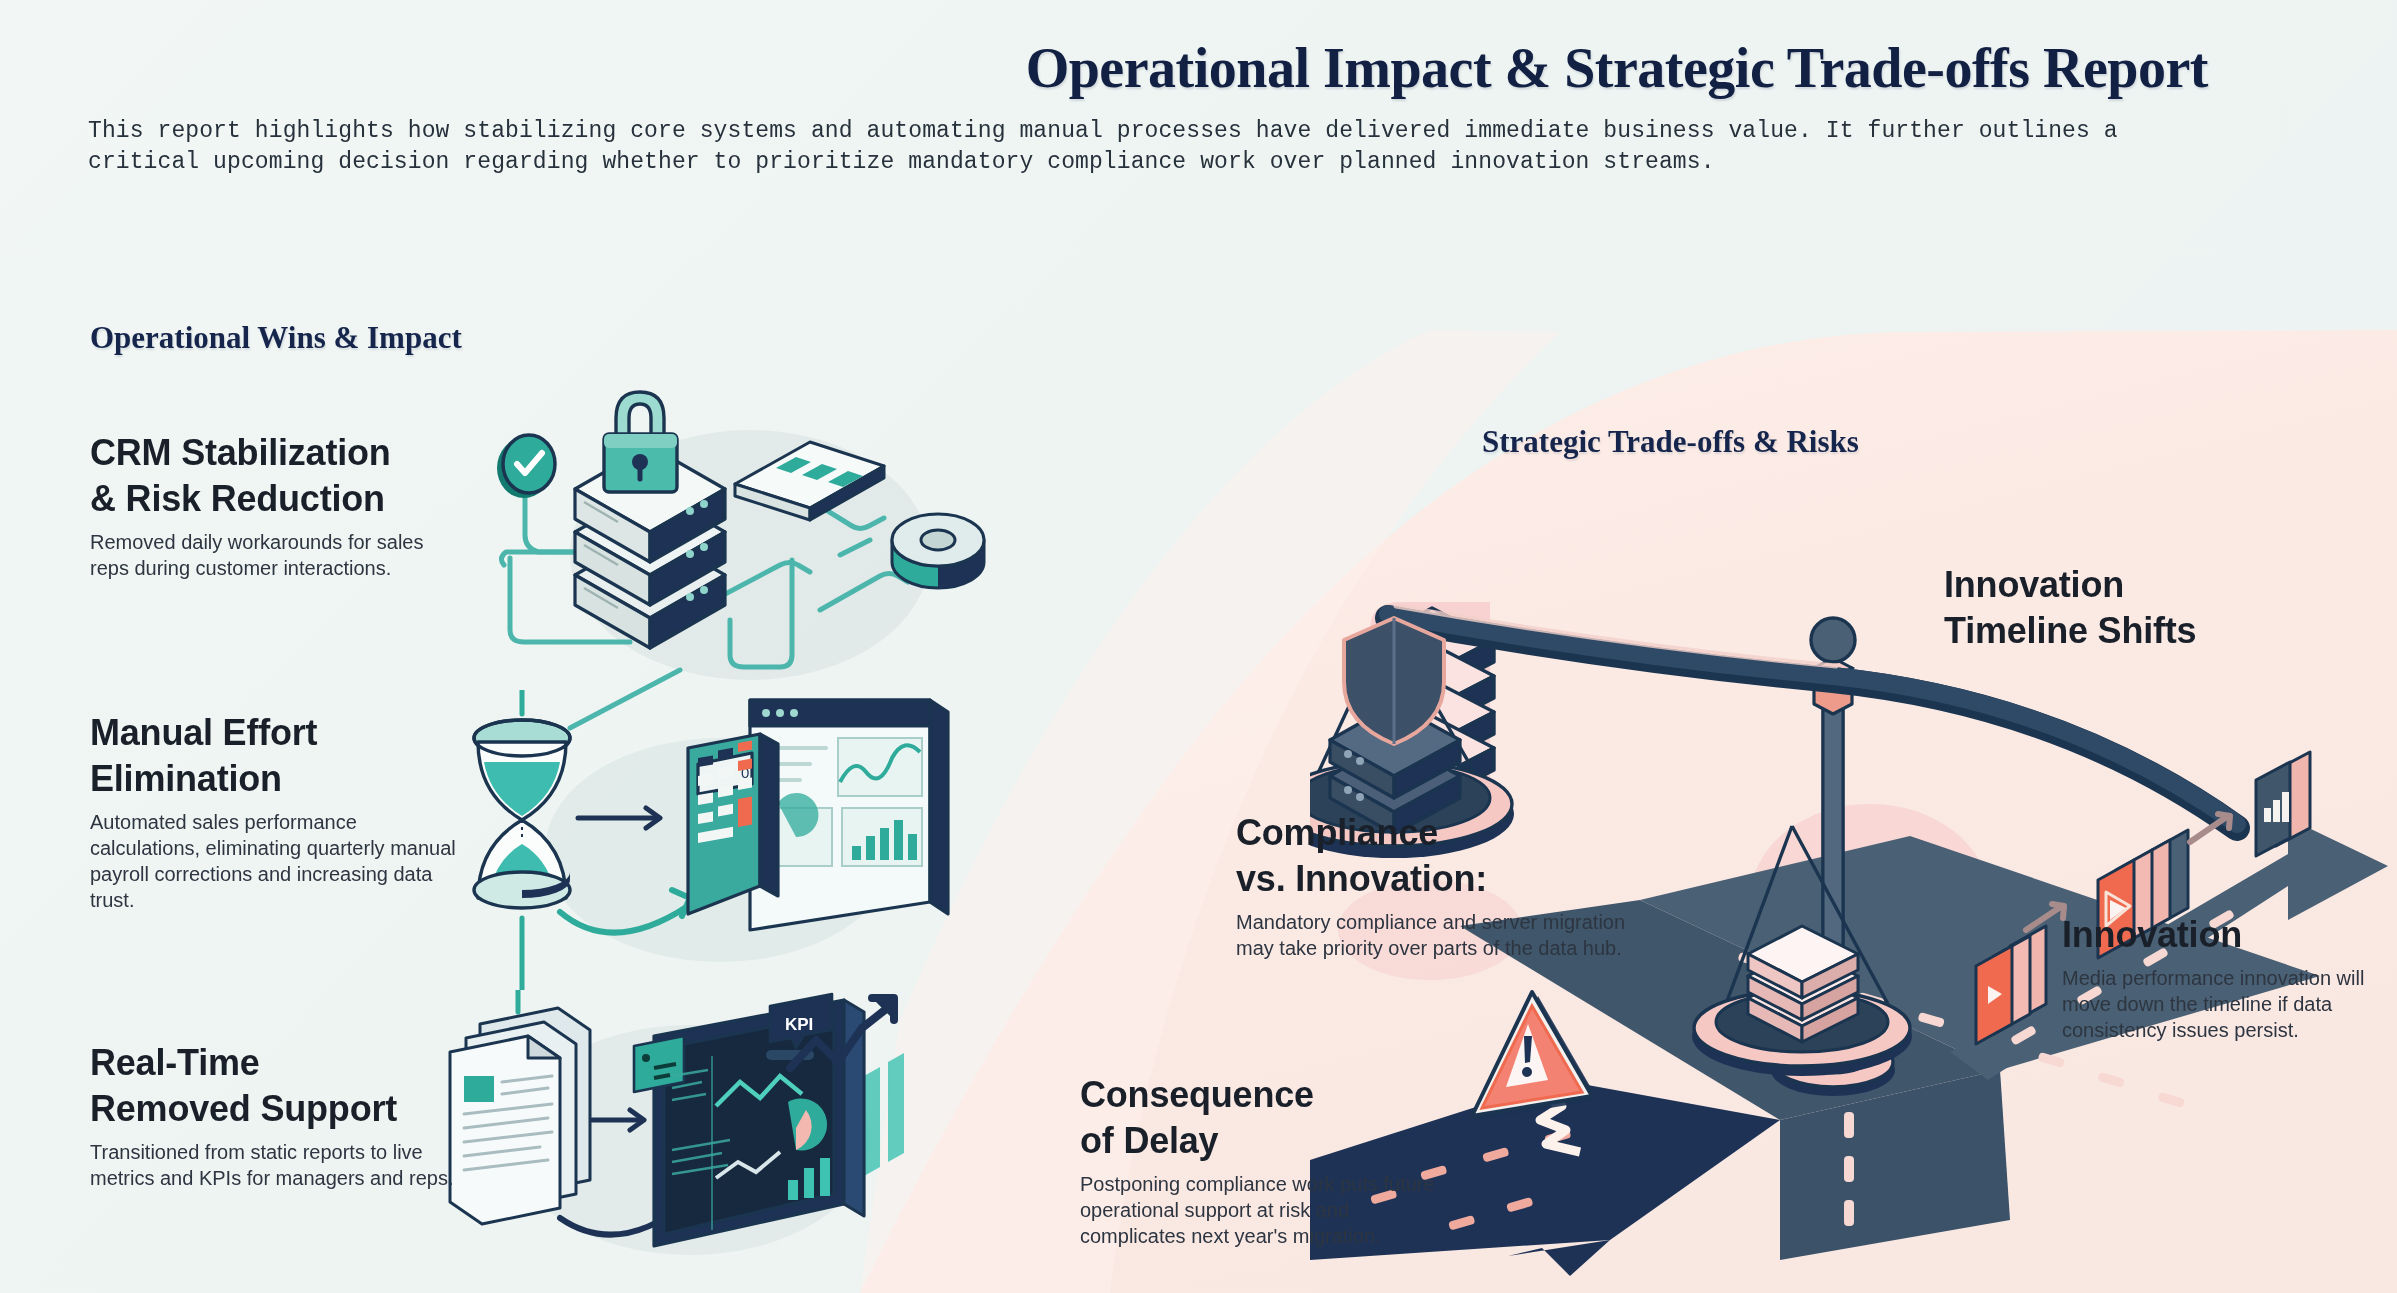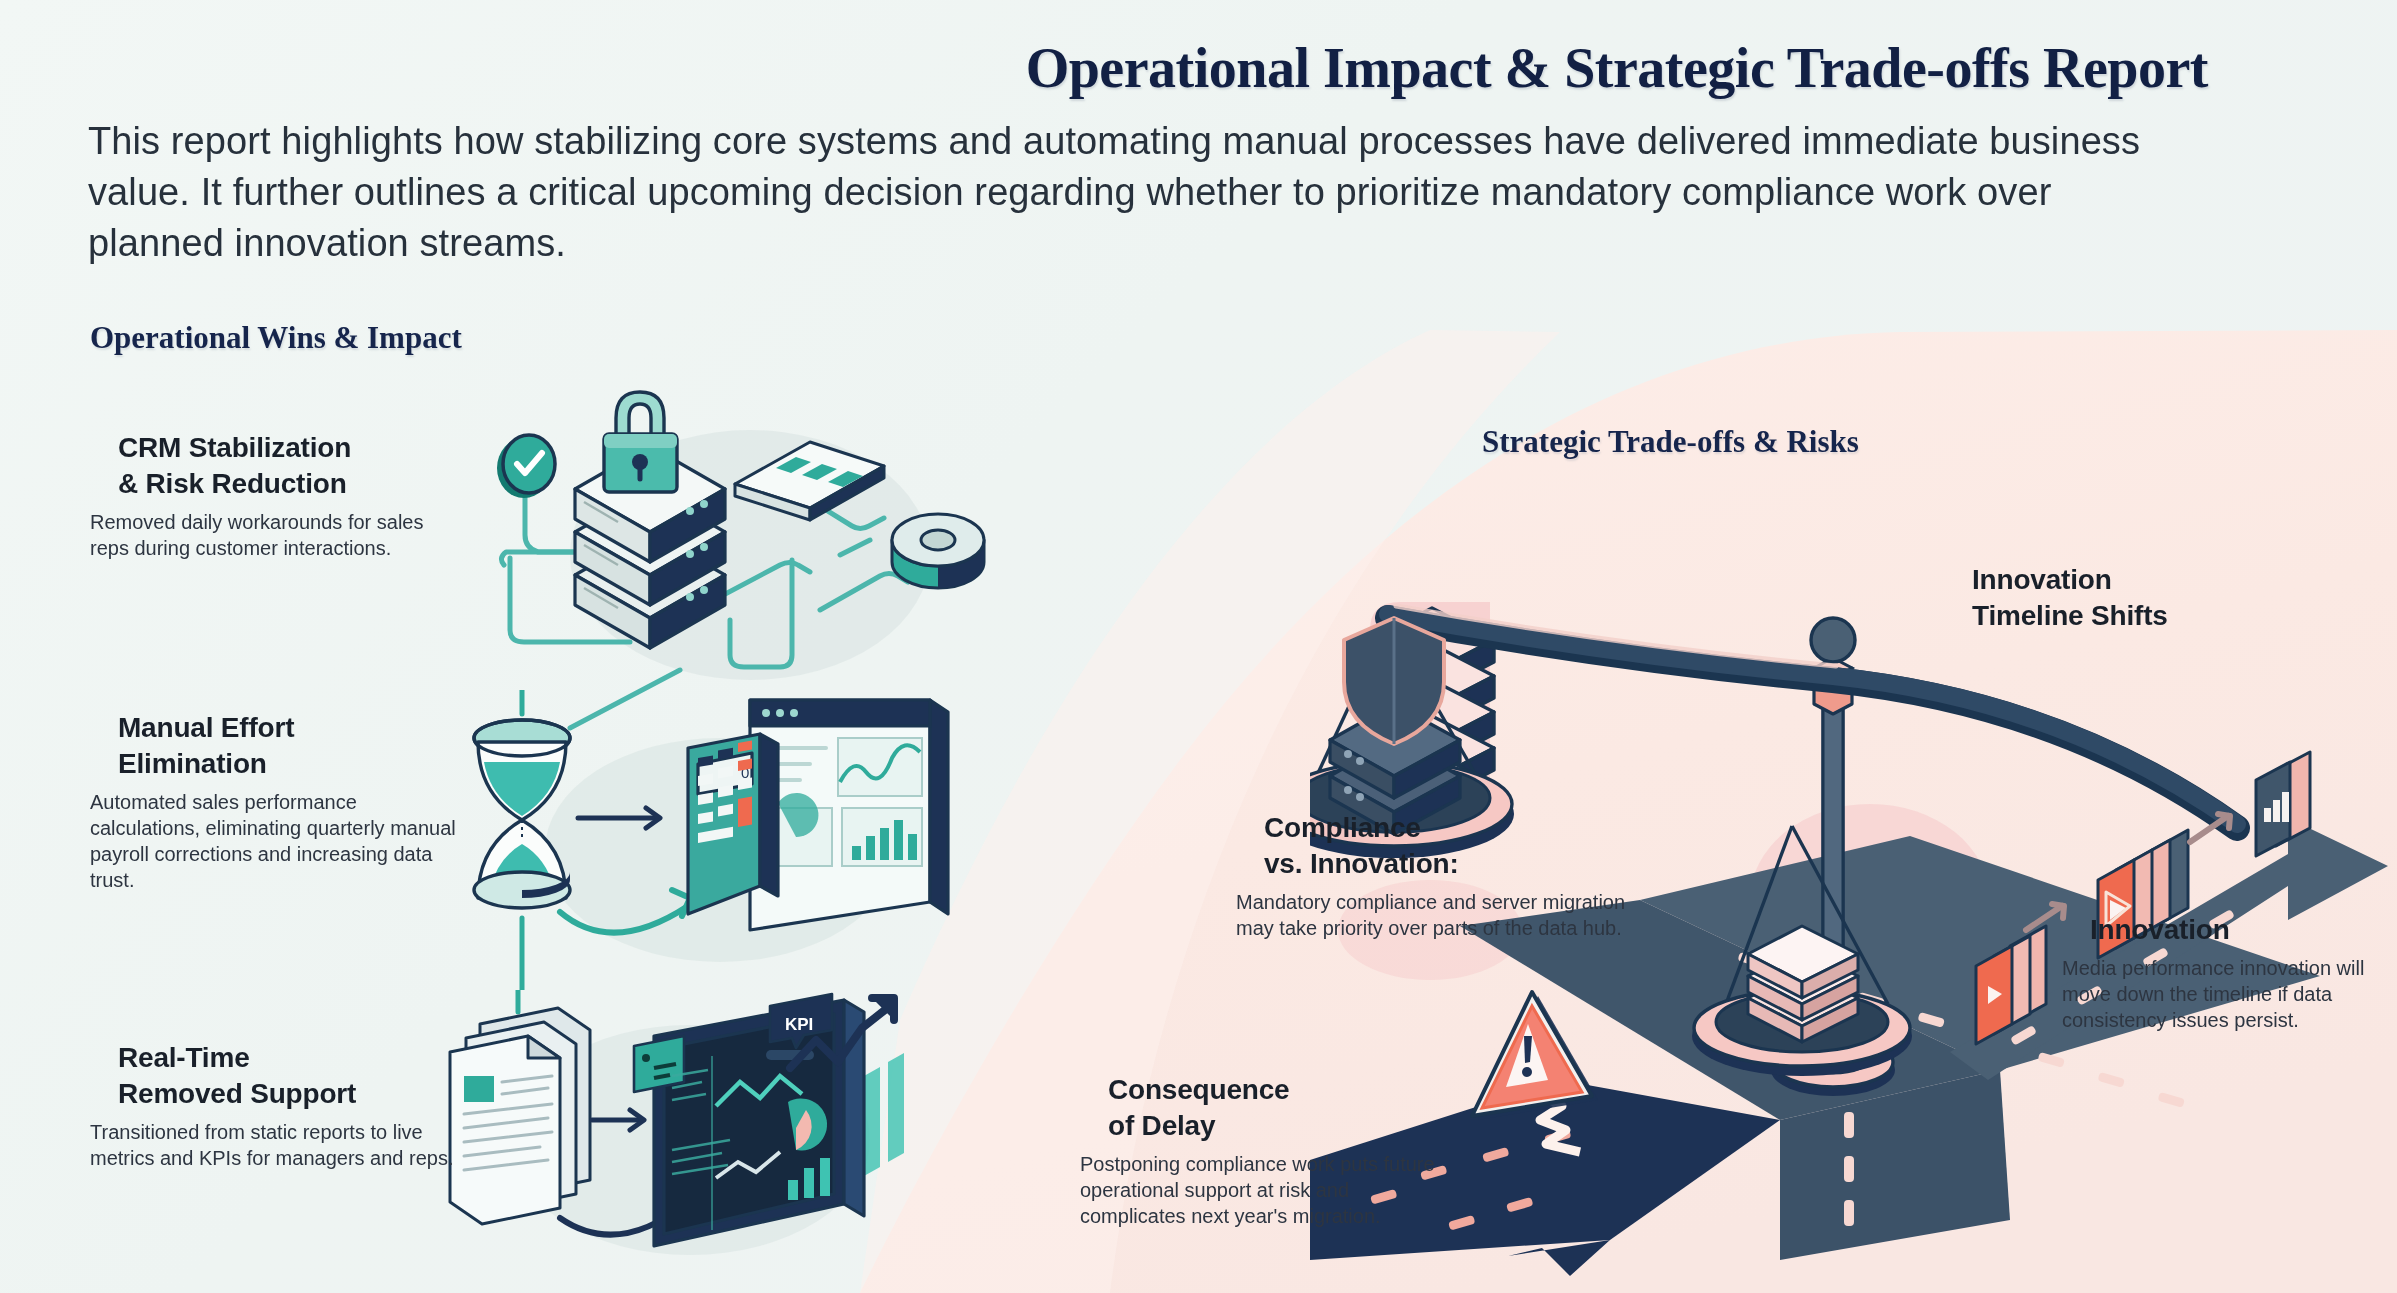--- a/index.html
+++ b/index.html
@@ -30,49 +30,49 @@
     font-weight: bold;
     font-size: 56px;
     letter-spacing: -0.5px;
     color: #122044;
     line-height: 1.08;
     text-shadow: 1px 2px 2px rgba(120,130,150,.25);
     text-align: right;
   }
   .poster-subtitle {
     margin-top: 18px;
-    font-size: 38px;
+    font-size: 23px;
     line-height: 1.33;
     color: #27313c;
     max-width: 2070px;
     letter-spacing: .1px;
+    font-family: Liberation Mono, monospace;
   }
 
   
   .section-heading {
     position: absolute;
     font-family: "Liberation Serif", serif;
     font-weight: bold;
     font-size: 31px;
     color: #16254c;
     text-shadow: 1px 2px 2px rgba(120,130,150,.22);
   }
   #left-heading  { left: 90px;  top: 320px; }
   #right-heading { left: 1482px; top: 424px; }
 
   
   .block { position: absolute; }
   .block .b-title {
     font-weight: bold;
-    font-size: 28px;
+    font-size: 36px;
     line-height: 1.28;
     color: #19202a;
     letter-spacing: -.2px;
     white-space: pre-line;
-    margin-left: 28px;
   }
   .block .b-body {
     margin-top: 7px;
     font-size: 20px;
     line-height: 1.3;
     color: #2d3541;
     letter-spacing: 0;
   }
   #blk-crm      { left: 90px;  top: 430px;  width: 370px; }
   #blk-manual   { left: 90px;  top: 710px;  width: 380px; }

